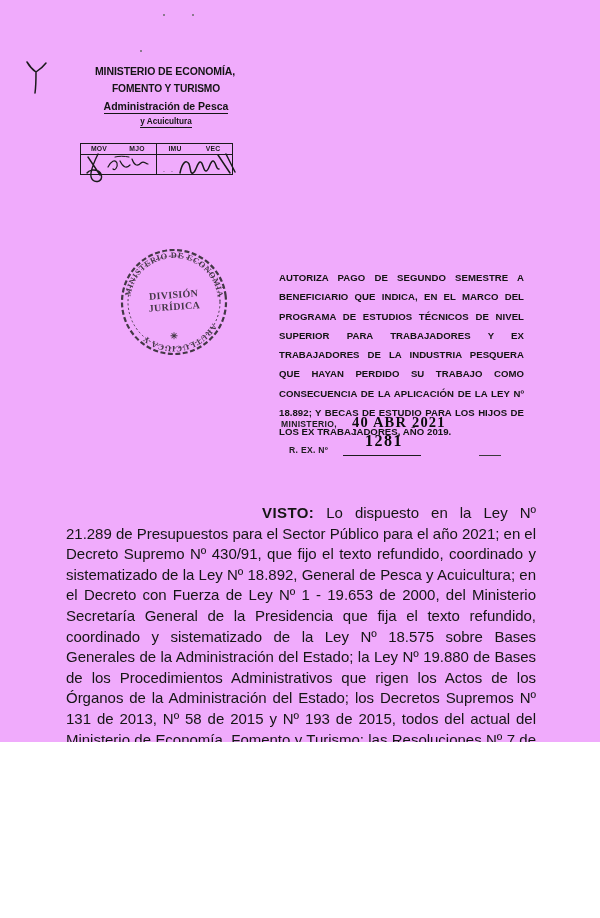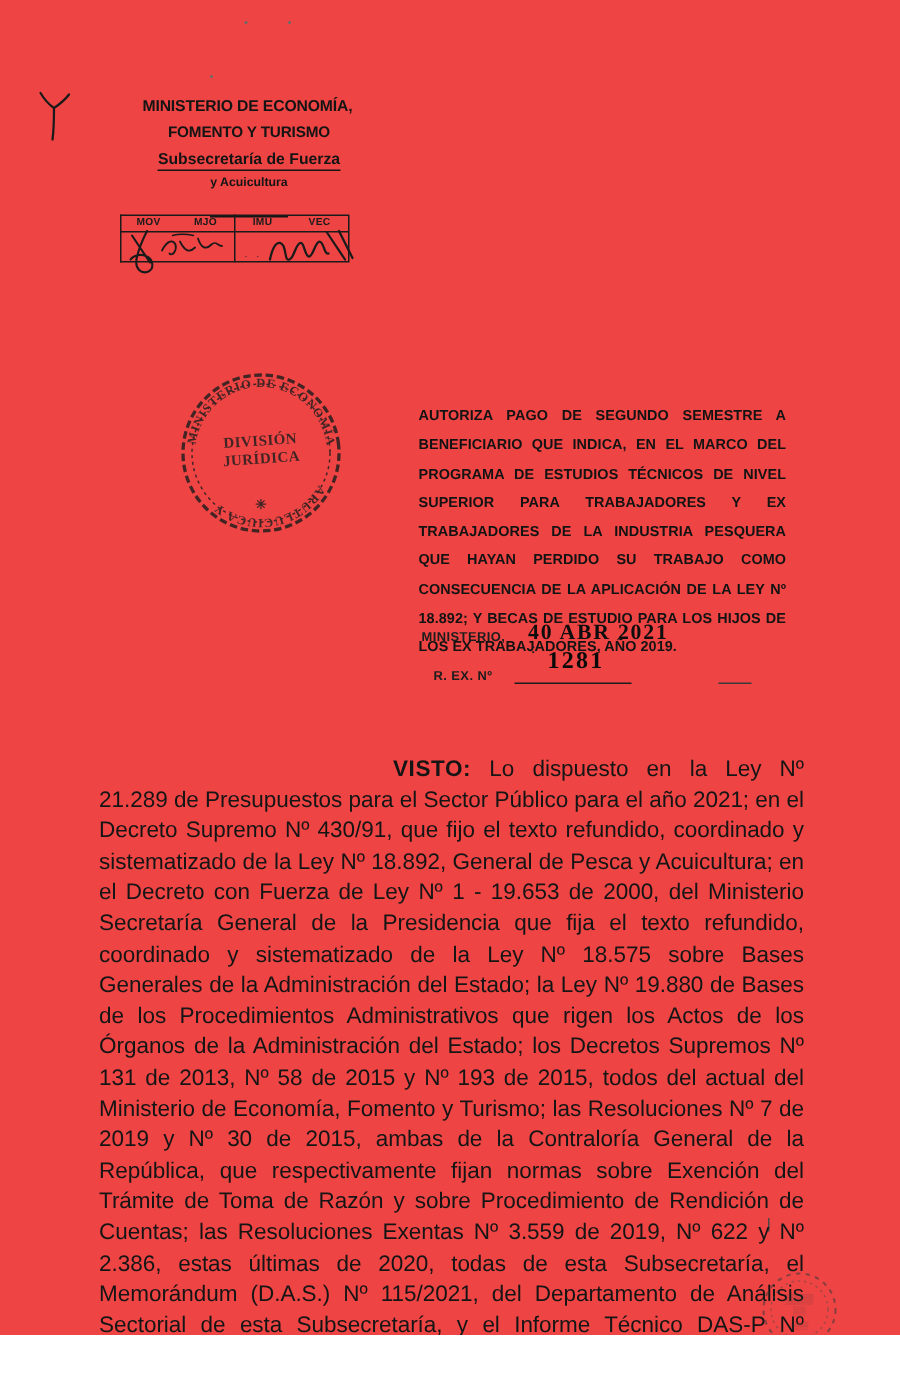--- a/index.html
+++ b/index.html
@@ -3,22 +3,22 @@
 <meta charset="utf-8">
 <style>
   html, body {
     margin: 0;
     padding: 0;
     background: #ffffff;
   }
   #page {
     position: relative;
     width: 600px;
-    height: 890px;
-    background: #ef4444;
+    height: 742px;
+    background: #f0abfc;
     overflow: hidden;
     font-family: "Liberation Sans", sans-serif;
     color: #141414;
     -webkit-font-smoothing: none;
   }
 
   
   .hand-tick {
     position: absolute;
     left: 24px;
@@ -54,21 +54,21 @@
     font-size: 10.5px;
     font-weight: bold;
     margin-top: 7px;
   }
   .lh-line3 span { border-bottom: 1.3px solid #141414; padding-bottom: 1px; }
   .lh-line4 {
     font-size: 8.2px;
     font-weight: bold;
     margin-top: 7px;
   }
-  .lh-line4 span { border-bottom: 1.1px solid #141414; padding-bottom: 18px; }
+  .lh-line4 span { border-bottom: 1.1px solid #141414; padding-bottom: 1px; }
 
   
   .visa-box {
     position: absolute;
     left: 80px;
     top: 143px;
     width: 152px;
     height: 32px;
   }
   .visa-frame {
@@ -291,21 +291,21 @@
   </svg>
 
   <div class="speck" style="left:163px;top:14px;width:2px;height:2px;"></div>
   <div class="speck" style="left:192px;top:14px;width:2px;height:2px;"></div>
   <div class="speck" style="left:140px;top:50px;width:2px;height:2px;"></div>
   <div class="tick-mark"></div>
 
   <div class="letterhead">
     <div class="lh-line1">MINISTERIO DE ECONOMÍA,</div>
     <div class="lh-line2">FOMENTO Y TURISMO</div>
-    <div class="lh-line3"><span>Subsecretaría de Fuerza</span></div>
+    <div class="lh-line3"><span>Administración de Pesca</span></div>
     <div class="lh-line4"><span>y Acuicultura</span></div>
   </div>
 
   <div class="visa-box">
     <div class="visa-frame"></div>
     <div class="visa-midline"></div>
     <div class="visa-vline v1"></div>
     <div class="visa-vline v2"></div>
     <div class="visa-labels">
       <div class="visa-cell">MOV</div>

